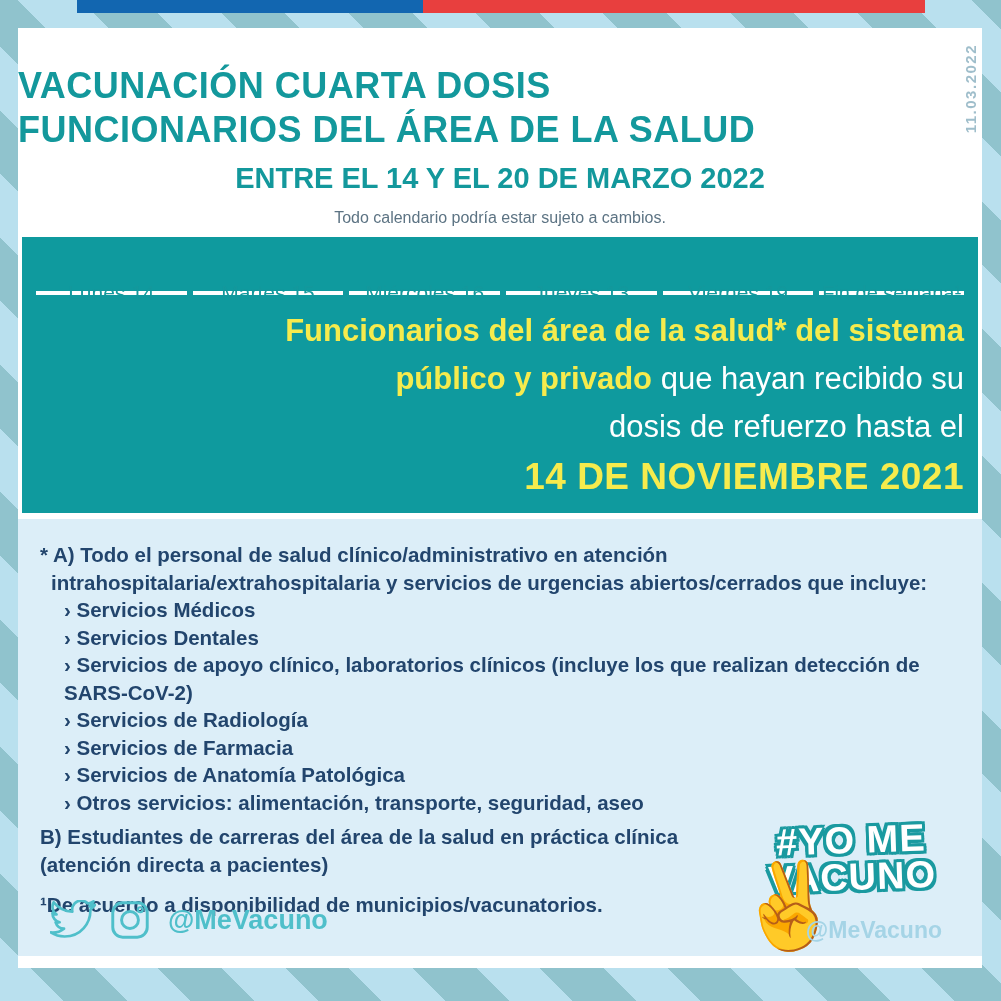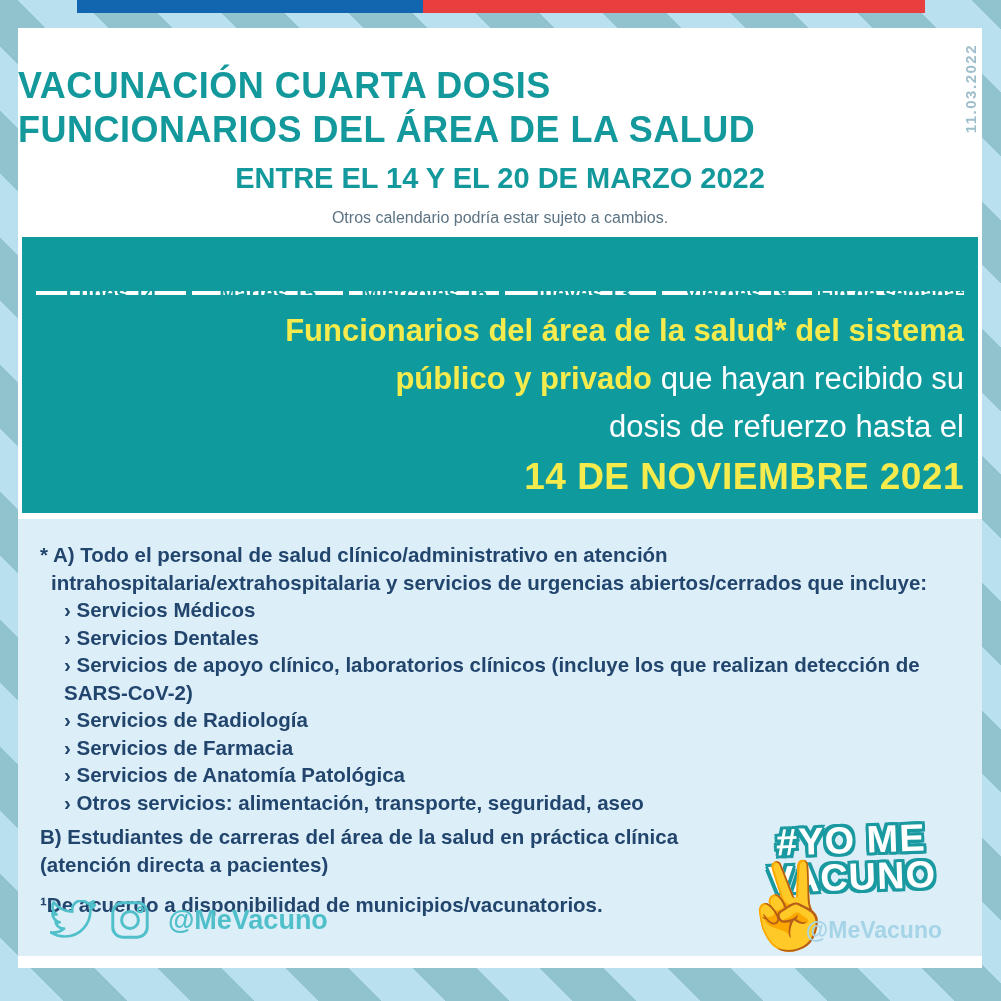--- a/index.html
+++ b/index.html
@@ -24,21 +24,21 @@
     color:#13989c;font-weight:800;font-size:36px;line-height:44px;letter-spacing:.5px;}
   .subtitle{position:absolute;top:134px;left:0;width:100%;text-align:center;
     color:#13989c;font-weight:800;font-size:29px;}
   .disclaimer{position:absolute;top:181px;left:0;width:100%;text-align:center;
     color:#5c7383;font-size:16px;font-weight:500;}
 
   .band{position:absolute;top:209px;left:4px;width:956px;height:276px;background:#0f9a9e;
     box-sizing:border-box;padding:14px 14px 0 14px;}
   .dayrow{display:flex;gap:6px;height:44px;}
   .daycell{flex:1;background:#ffffff;display:flex;align-items:center;justify-content:center;
-    color:#13989c;font-weight:700;font-size:21px;white-space:nowrap;margin-top:40px;}
+    color:#13989c;font-weight:400;font-size:21px;white-space:nowrap;margin-top:40px;}
   .daycell.weekend{flex:0.96;font-size:20px;}
   .message{padding-top:12px;text-align:right;}
   .msgline{font-size:31px;line-height:48px;}
   .yellow{color:#f6eb4d;font-weight:700;}
   .white{color:#ffffff;font-weight:500;}
   .msgline.big{font-size:37px;line-height:52px;font-weight:800;color:#f6eb4d;letter-spacing:.5px;}
 
   .panel{position:absolute;top:491px;left:0;width:964px;height:437px;background:#dceef8;
     box-sizing:border-box;padding:22px 28px 0 22px;color:#22456d;font-weight:700;font-size:20.5px;}
   .panel .ln{display:block;line-height:27.5px;}
@@ -71,21 +71,21 @@
 
 <div class="card">
 
   <div class="watermark">11.03.2022</div>
 
   <div class="titles">
     <div>VACUNACIÓN CUARTA DOSIS</div>
     <div>FUNCIONARIOS DEL ÁREA DE LA SALUD</div>
   </div>
   <div class="subtitle">ENTRE EL 14 Y EL 20 DE MARZO 2022</div>
-  <div class="disclaimer">Otros calendario podría estar sujeto a cambios.</div>
+  <div class="disclaimer">Todo calendario podría estar sujeto a cambios.</div>
 
   <div class="band">
     <div class="dayrow">
       <div class="daycell">Lunes 14</div>
       <div class="daycell">Martes 15</div>
       <div class="daycell">Miércoles 16</div>
       <div class="daycell">Jueves 13</div>
       <div class="daycell">Viernes 19</div>
       <div class="daycell weekend">Fin de semana¹</div>
     </div>

